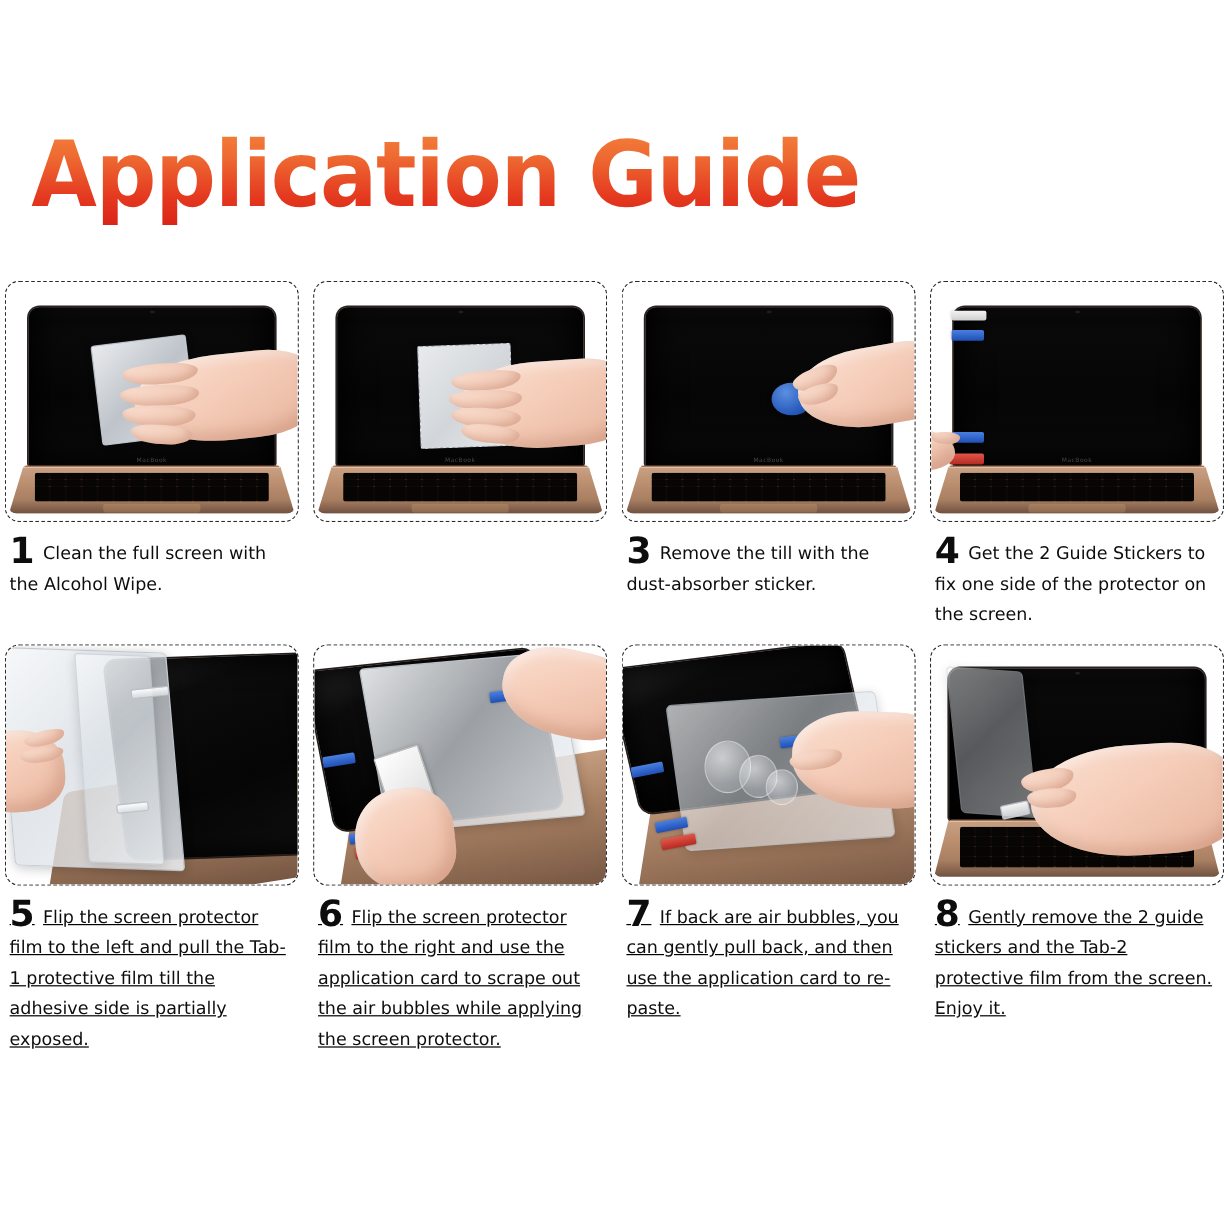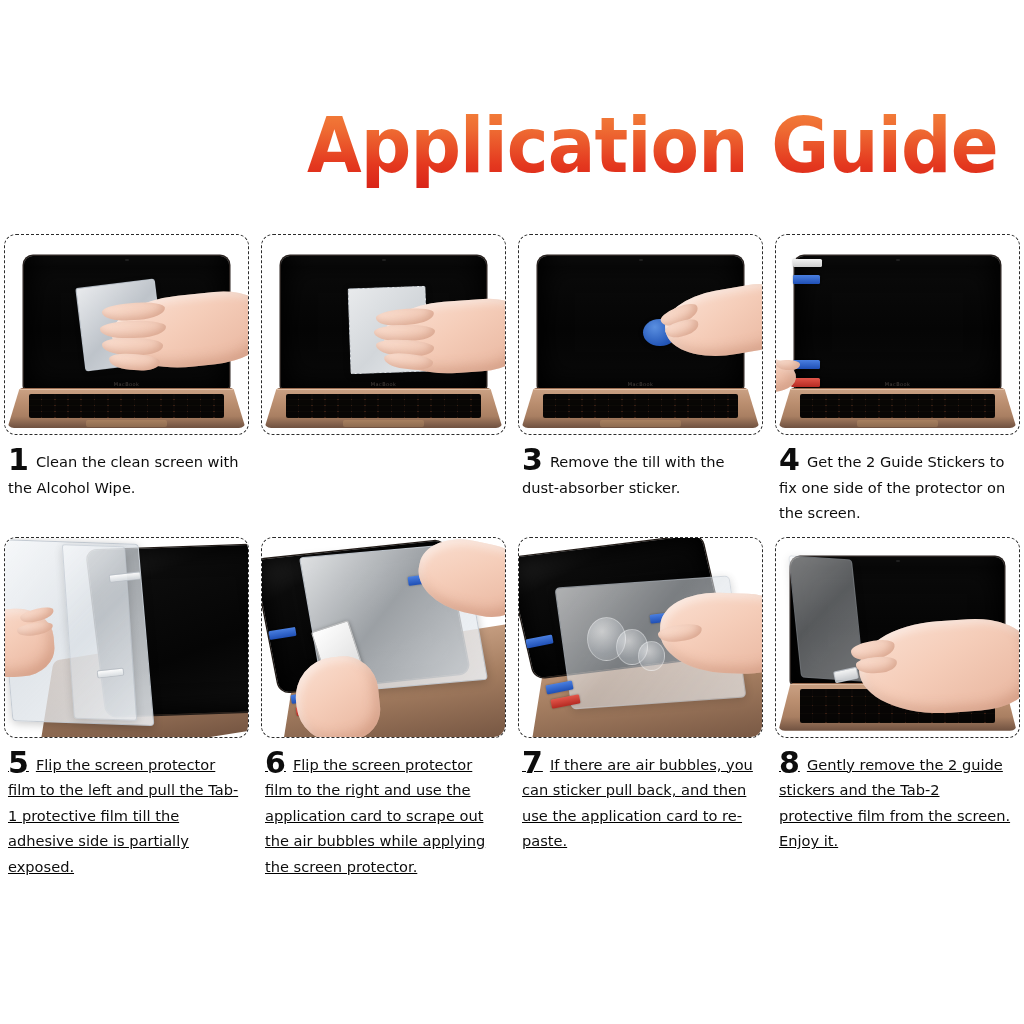--- a/index.html
+++ b/index.html
@@ -18,21 +18,21 @@
     height: 1024px;
     background: #ffffff;
   }
 
   
   #title-wrap {
     position: absolute;
     top: 103px;
     left: 0;
     width: 1024px;
-    text-align: right;
+    text-align: left;
   }
   #page-title {
     display: inline-block;
     font-family: "DejaVu Sans", sans-serif;
     font-size: 76px;
     font-weight: 700;
     letter-spacing: -1px;
     line-height: 86px;
     transform: scaleX(0.93);
     background: linear-gradient(to bottom, #F4853C 0%, #EE6A32 32%, #E4381F 72%, #D92317 100%);
@@ -271,21 +271,21 @@
           </div>
           <div class="wipe" style="left:31%;top:24%;width:33%;height:42%;transform:rotate(-7deg);border-radius:3px;"></div>
           <div class="hand" style="left:44%;top:30%;width:62%;height:36%;border-radius:46% 30% 34% 52%;transform:rotate(-6deg);"></div>
           <div class="finger" style="left:40%;top:34%;width:26%;height:8.5%;transform:rotate(-4deg);"></div>
           <div class="finger" style="left:39%;top:43%;width:27%;height:8.5%;transform:rotate(-2deg);"></div>
           <div class="finger" style="left:40%;top:52%;width:25%;height:8.5%;transform:rotate(1deg);"></div>
           <div class="finger" style="left:43%;top:60%;width:21%;height:8%;transform:rotate(4deg);"></div>
         </div>
       </div>
       <div class="caption">
-        <span class="num">1</span><span>Clean the clean screen with the Alcohol Wipe.</span>
+        <span class="num">1</span><span>Clean the full screen with the Alcohol Wipe.</span>
       </div>
     </div>
 
     <div class="cell">
       <div class="photo">
         <div class="photo-inner">
           <div class="lap-front">
             <div class="lf-lid">
               <div class="lf-cam"></div>
               <div class="lf-logo">MacBook</div>
@@ -418,21 +418,21 @@
           <div class="bubble" style="left:49%;top:52%;width:11%;height:15%;"></div>
           <div class="sticker-blue" style="left:3%;top:50%;width:11%;height:4.5%;transform:rotate(-11deg);"></div>
           <div class="sticker-blue" style="left:11%;top:73%;width:11%;height:4.5%;transform:rotate(-11deg);"></div>
           <div class="sticker-red" style="left:13%;top:80%;width:12%;height:4.5%;transform:rotate(-11deg);"></div>
           <div class="sticker-blue" style="left:54%;top:38%;width:12%;height:4.5%;transform:rotate(-7deg);"></div>
           <div class="hand" style="left:58%;top:28%;width:54%;height:40%;border-radius:44% 34% 34% 50%;transform:rotate(2deg);"></div>
           <div class="finger" style="left:57%;top:44%;width:18%;height:8%;transform:rotate(-8deg);"></div>
         </div>
       </div>
       <div class="caption">
-        <span class="num">7</span><span>If there are air bubbles, you can sticker pull back, and then use the application card to re-paste.</span>
+        <span class="num">7</span><span>If back are air bubbles, you can gently pull back, and then use the application card to re-paste.</span>
       </div>
     </div>
 
     <div class="cell row2">
       <div class="photo">
         <div class="photo-inner">
           <div class="lap-front">
             <div class="lf-lid" style="left:6%;right:6%;top:6%;bottom:26%;">
               <div class="lf-cam"></div>
             </div>

